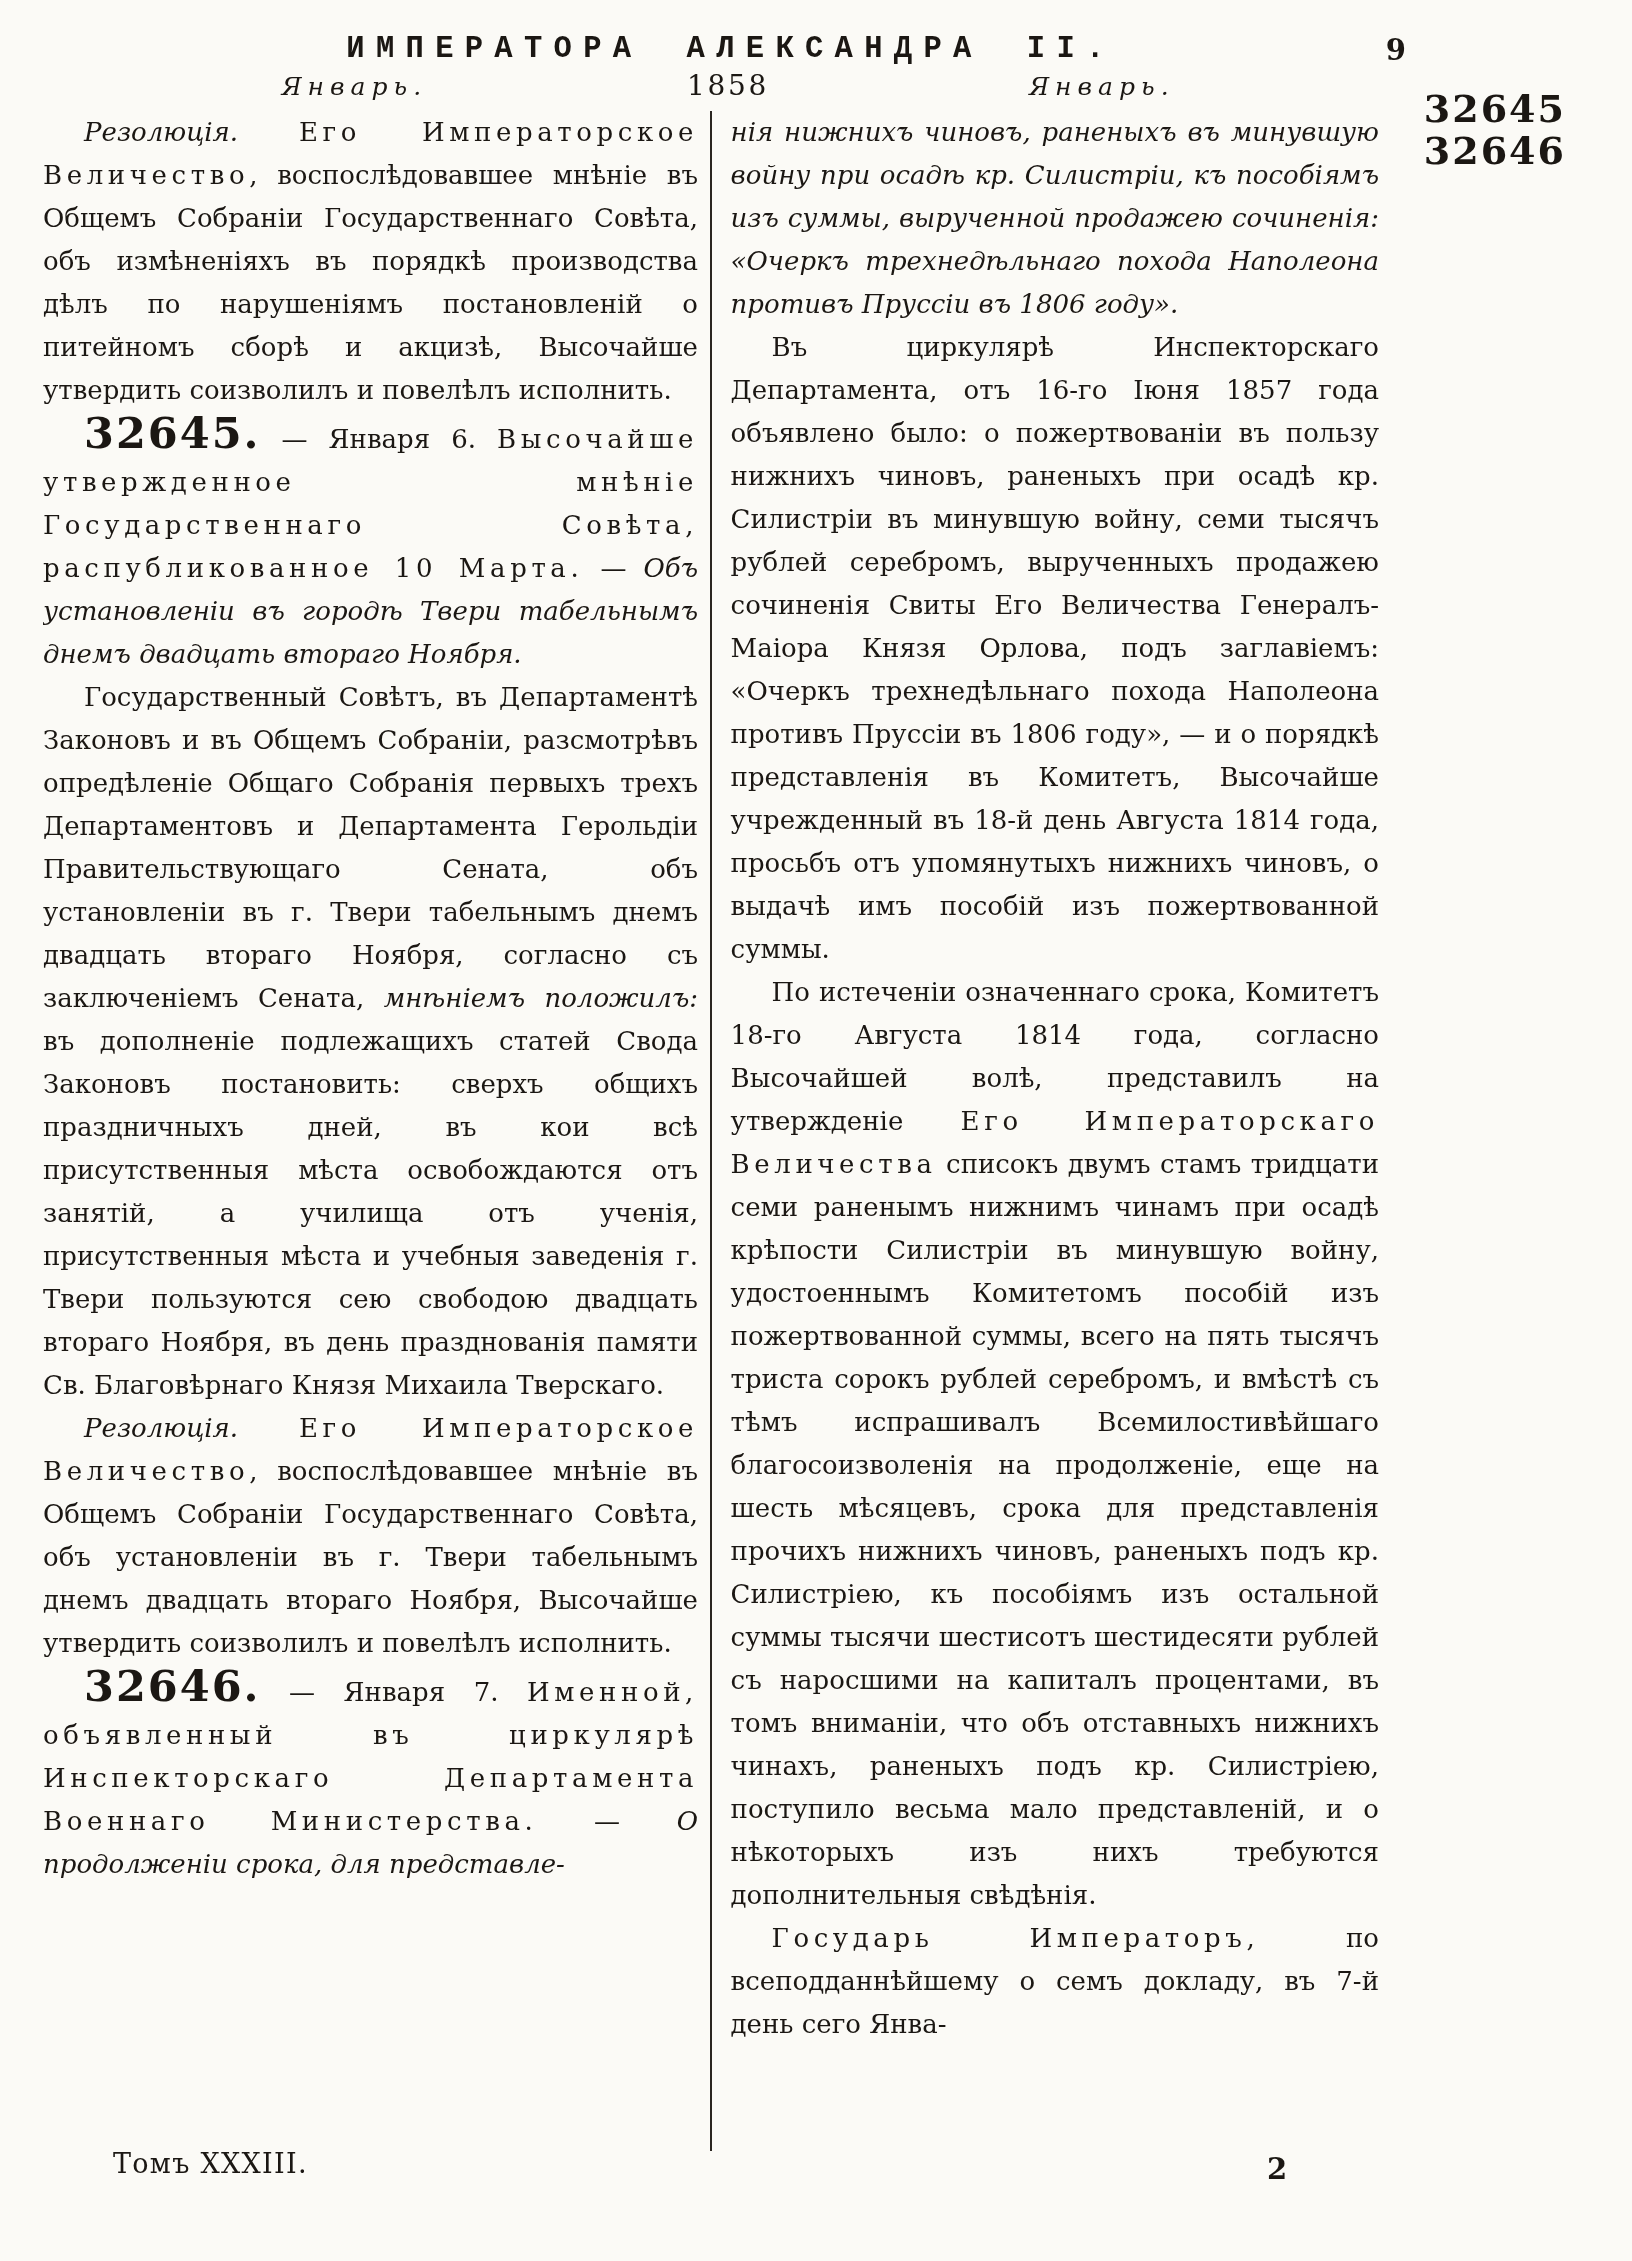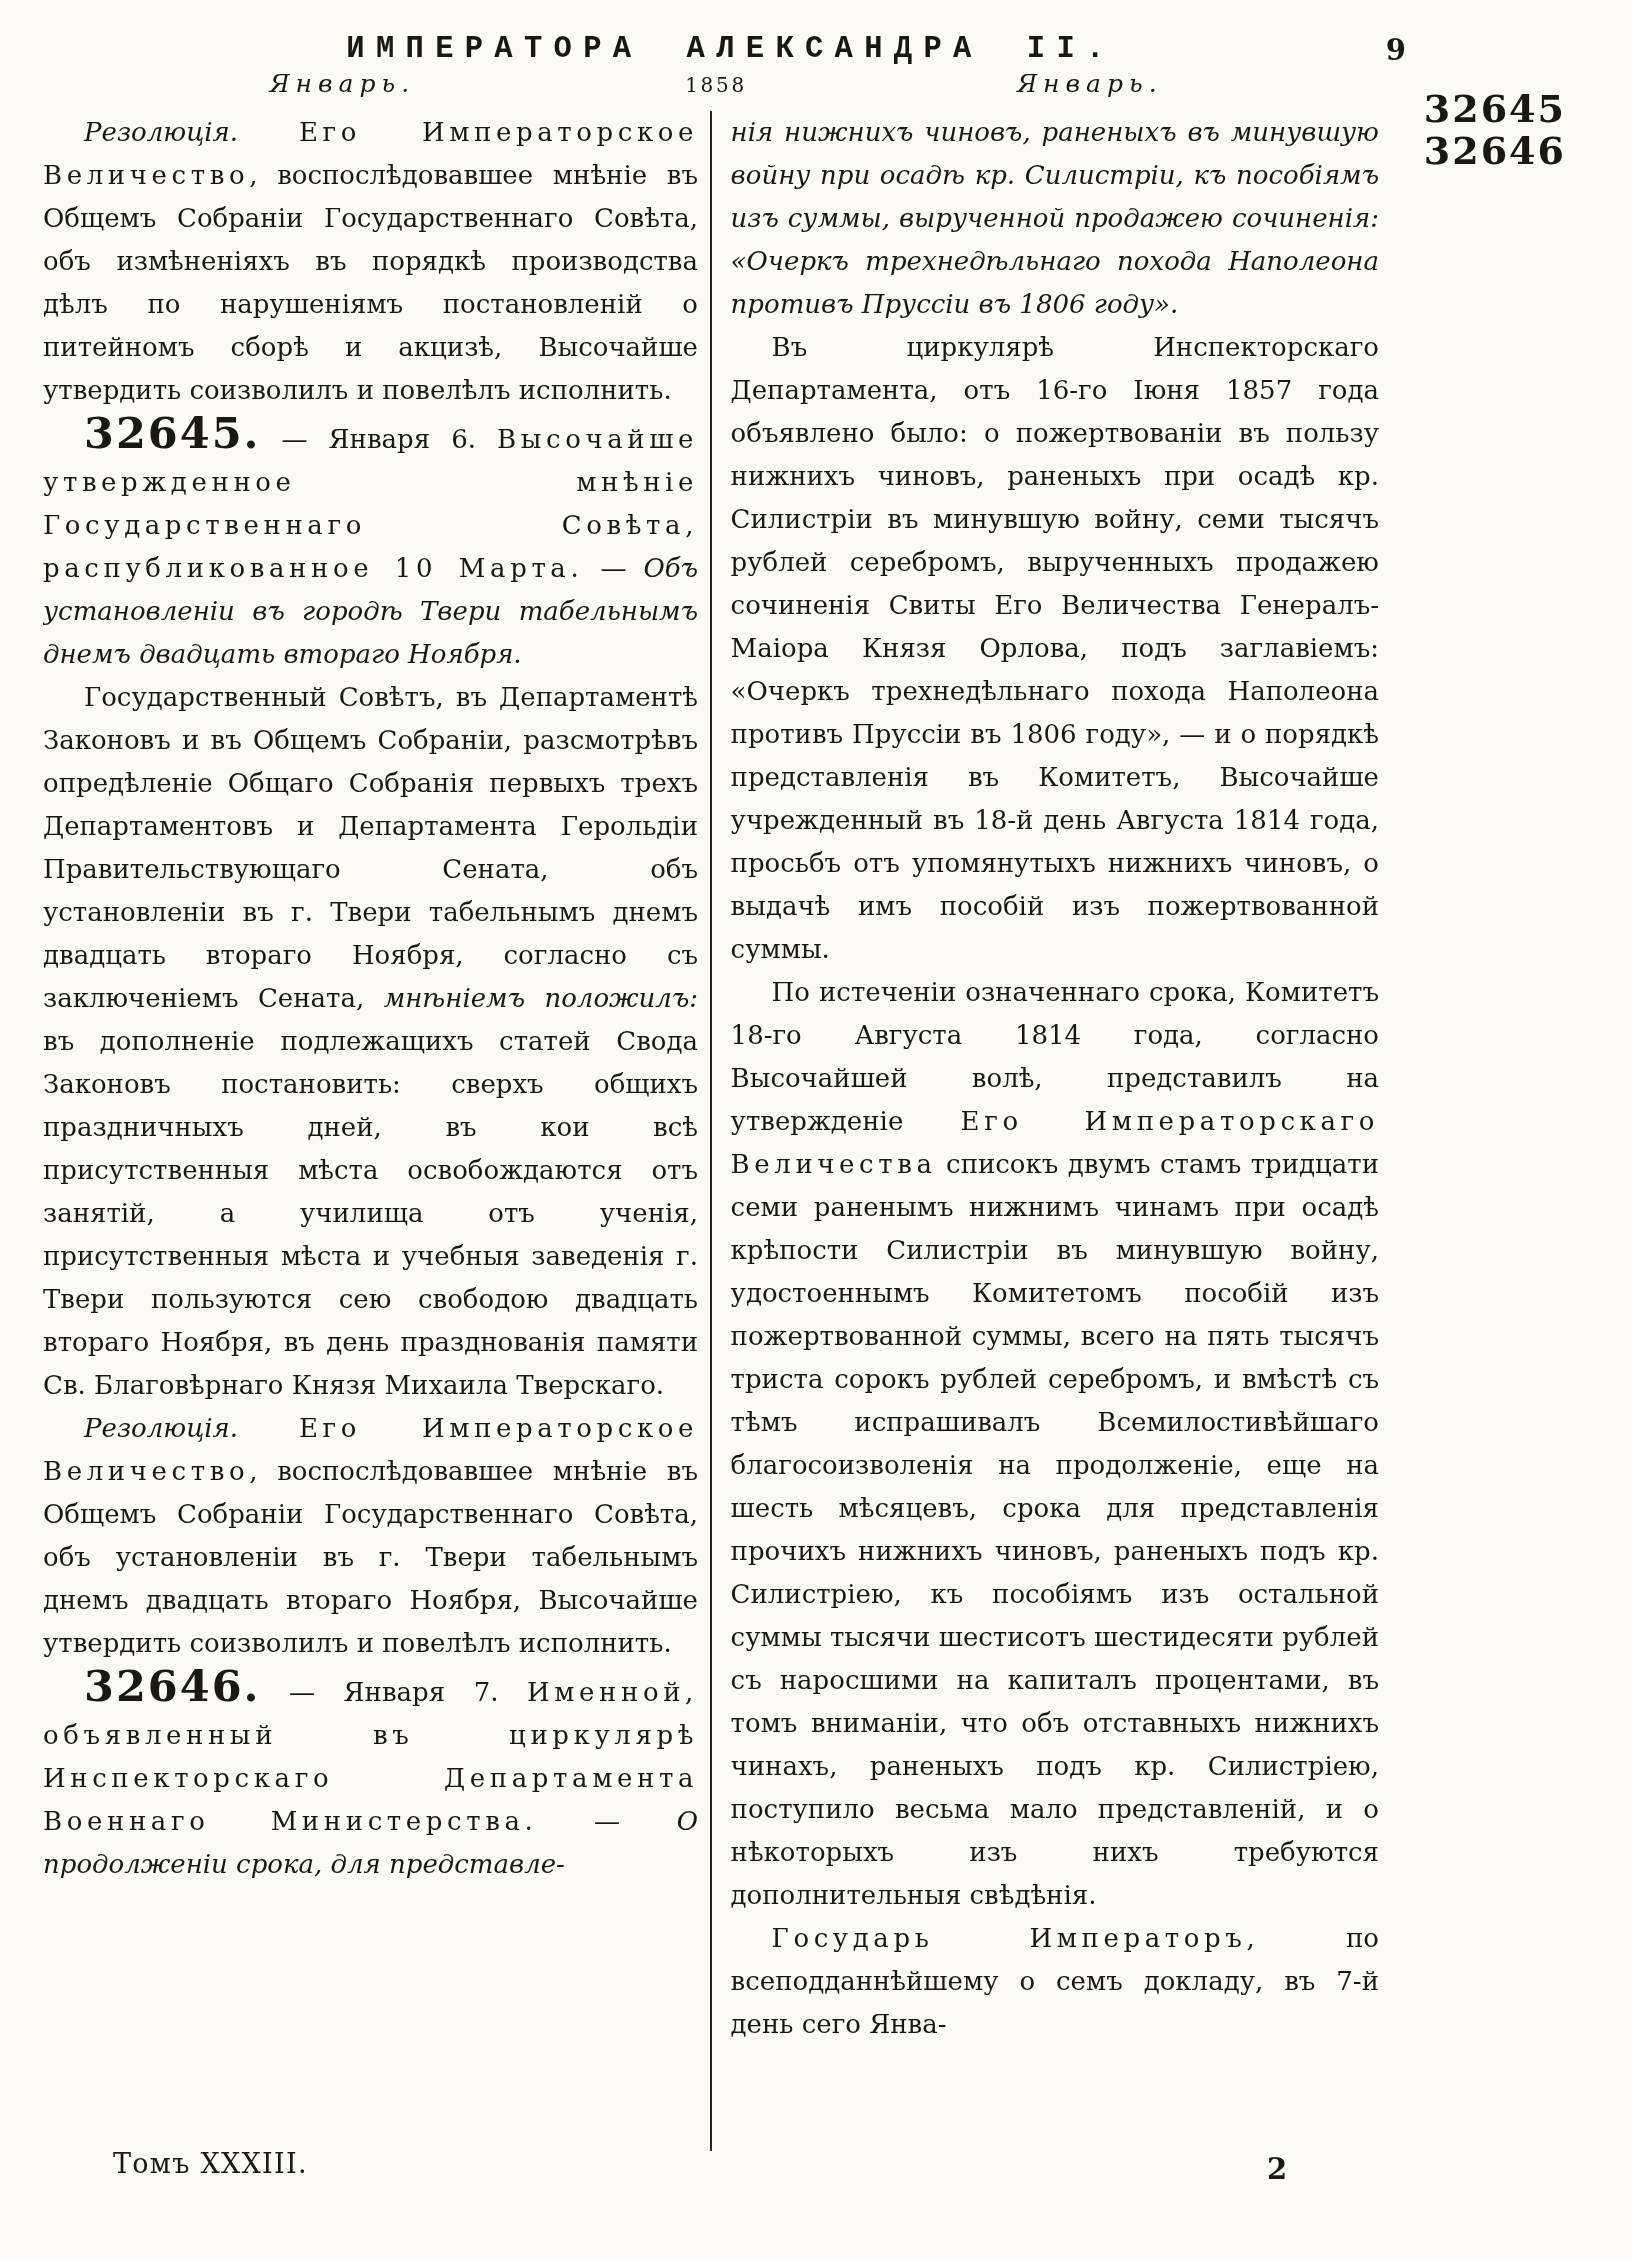--- a/index.html
+++ b/index.html
@@ -32,33 +32,33 @@
   }
   .page-number {
     position: absolute;
     top: 33px; right: 226px;
     font-size: 29px;
     font-weight: bold;
   }
 
   .subheader-row {
     position: absolute;
-    top: 69px; left: 28px; width: 1376px;
+    top: 69px; left: 40px; width: 1376px;
     display: flex;
     align-items: baseline;
   }
   .subheader-row .side { flex: 1; text-align: center; }
   .month {
     font-style: italic;
     font-size: 25px;
     letter-spacing: 6px;
     word-spacing: 4px;
   }
   .year {
-    font-size: 20px;
+    font-size: 28px;
     letter-spacing: 2.7px;
     text-align: center;
     width: 119px;
   }
 
   
   .columns {
     position: absolute;
     top: 111px; left: 43px; width: 1376px; height: 2040px;
     display: flex;

